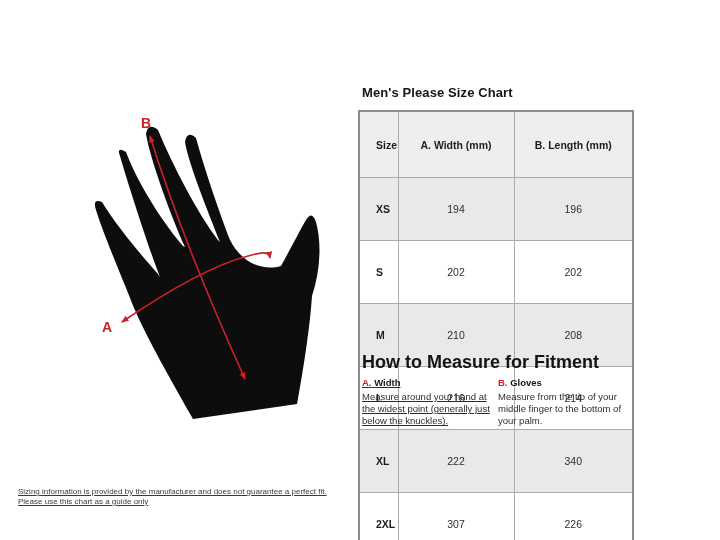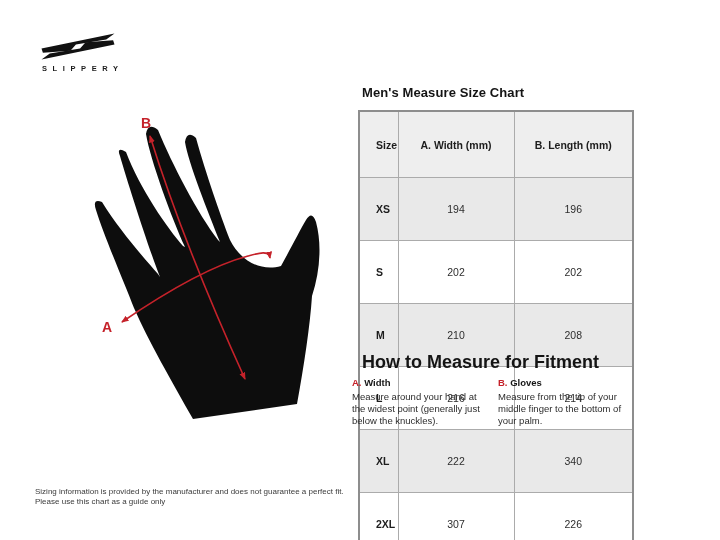--- a/index.html
+++ b/index.html
@@ -42,47 +42,40 @@
   table.size-table td.size-cell { font-weight:bold; color:#1d1d1d; }
   table.size-table tr.alt td { background:#e9e9e9; }
   .col-size { width:39px; } .col-width { width:116px; } .col-length { width:119px; }
 
   
   .measure-title {
     position:absolute; left:362px; top:352px;
     font-size:18px; font-weight:bold; color:#141414;
   }
   .measure-col { position:absolute; top:377px; font-size:9.5px; line-height:1.28; color:#2c2c2c; }
-  .measure-col.a { left:352px; width:133px; }
+  .measure-col.a { left:362px; width:133px;text-decoration:underline; }
   .measure-col.b { left:498px; width:142px; }
   .measure-col .head { font-weight:bold; color:#161616; margin-bottom:2px; }
   .measure-col .head .key { color:#c5222a; }
   .measure-note {
     position:absolute; left:362px; top:430px;
     font-size:9.5px; font-weight:bold; color:#161616;
   }
 
   
   .footer {
-    position:absolute; left:35px; top:487px;
-    font-size:8px; line-height:1.25; color:#3a3a3a;
+    position:absolute; left:18px; top:487px;
+    font-size:8px; line-height:1.25; color:#3a3a3a;text-decoration:underline;
   }
 </style>
 </head>
 <body>
 
 <div class="page">
 
-  <div class="brand">
-    <svg width="84" height="29" viewBox="0 0 122 42">
-      <polygon points="8,24 114,2 102,11 58,18 50,27 10,30" fill="#111"></polygon>
-      <polygon points="114,18 8,40 20,31 64,24 72,15 112,12" fill="#111"></polygon>
-    </svg>
-    <span class="wordmark">SLIPPERY</span>
-  </div>
 
   <div class="hand-diagram">
     <svg width="262" height="316" viewBox="0 0 262 316">
       <defs>
         <marker id="arrow" markerWidth="8" markerHeight="7" refX="6.5" refY="3" orient="auto-start-reverse" markerUnits="userSpaceOnUse">
           <path d="M0,0 L7.5,3 L0,6 Z" fill="#c5222a"></path>
         </marker>
       </defs>
 
       <path fill="#0d0d0d" d="
@@ -112,21 +105,21 @@
 
       <path d="M 62 26 C 85 100, 122 192, 157 269" fill="none" stroke="#c5222a" stroke-width="1.6" marker-start="url(#arrow)" marker-end="url(#arrow)"></path>
 
       <path d="M 34 212 C 72 186, 122 156, 160 146 C 171 143, 181 140, 182 148" fill="none" stroke="#c5222a" stroke-width="1.6" marker-start="url(#arrow)" marker-end="url(#arrow)"></path>
 
       <text x="53" y="18" class="measure-label">B</text>
       <text x="14" y="222" class="measure-label">A</text>
     </svg>
   </div>
 
-  <div class="chart-title">Men's Measure Size Chart</div>
+  <div class="chart-title">Men's Please Size Chart</div>
 
   <div class="size-table-wrap">
     <table class="size-table">
       <colgroup>
         <col class="col-size">
           <col class="col-width">
           <col class="col-length">
       </colgroup>
       <thead>
         <tr>

